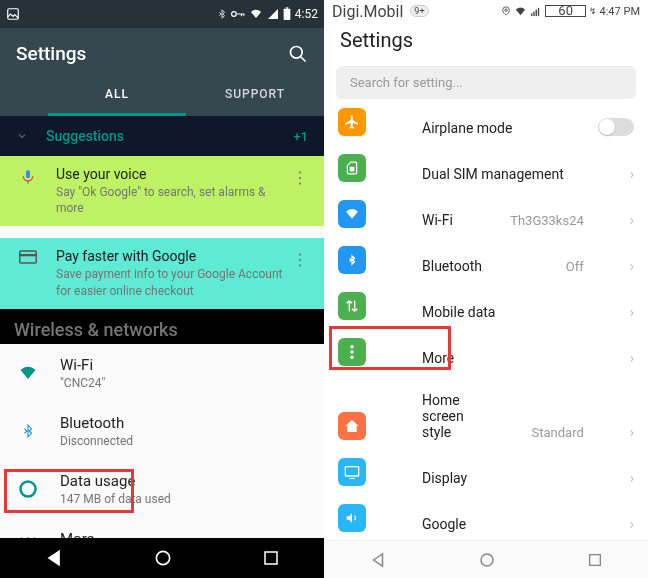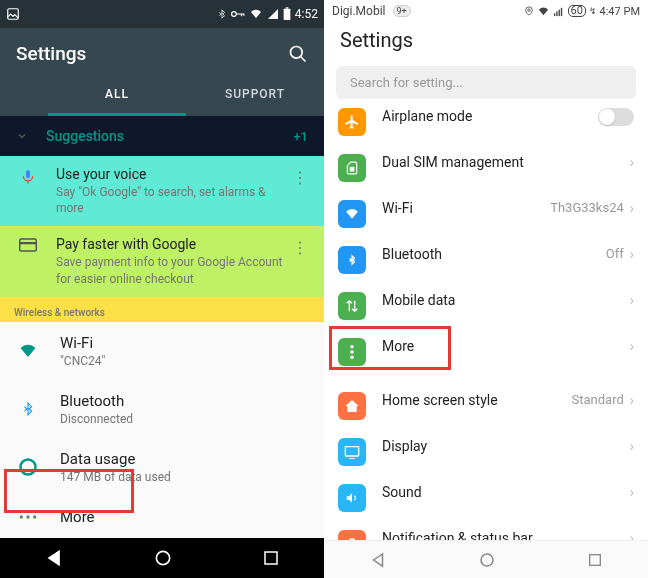--- a/index.html
+++ b/index.html
@@ -16,52 +16,52 @@
 .appbar-title { font-size: 19px; font-weight: 500; }
 .tabs-l { display: flex; margin-left: 48px; }
 .tab-l { flex: 1; text-align: center; padding: 12px 0; font-size: 12px; letter-spacing: 1px; color: #cfd8dc; font-weight: 500; }
 .tab-l.active { color: #fff; border-bottom: 3px solid #009688; }
 
 .suggestions-row { display: flex; align-items: center; padding: 12px 16px; background: #0f172a; }
 .chev { margin-right: 18px; font-size: 14px; color: #555; }
 .sugg-label { color: #009688; font-size: 14px; font-weight: 500; flex: 1; }
 .sugg-plus { color: #009688; font-size: 13px; font-weight: 500; }
 
-.card-l { display: flex; align-items: flex-start; padding: 10px 12px 10px 16px; background: #5eead4; }
-.card-l.grey { background: #bef264; }
+.card-l { display: flex; align-items: flex-start; padding: 10px 12px 10px 16px; background: #bef264; }
+.card-l.grey { background: #5eead4; margin-top: 12px; }
 .card-icon-l { width: 24px; display: flex; justify-content: center; margin-right: 16px; margin-top: 2px; }
 .card-body-l { flex: 1; }
 .card-title-l { font-size: 14px; color: #212121; margin-bottom: 2px; }
 .card-sub-l { font-size: 12px; color: #757575; line-height: 1.35; }
 .dots-v { color: #757575; font-size: 16px; padding: 2px 4px; }
 
-.section-header-l { font-size: 10px; color: #757575; font-weight: 500; padding: 10px 14px 4px; background: #fde047; }
+.section-header-l { font-size: 18px; color: #757575; font-weight: 500; padding: 10px 14px 4px; background: #000000; }
 
 .list-item-l { display: flex; align-items: center; padding: 12px 16px; background: #fafafa; }
 .li-icon-l { width: 24px; display: flex; justify-content: center; margin-right: 20px; }
 .li-body-l { flex: 1; }
 .li-title-l { font-size: 15px; color: #212121; }
 .li-sub-l { font-size: 12px; color: #757575; margin-top: 2px; }
 
 .more-highlight-l { position: absolute; border: 3px solid #e53935; width: 130px; height: 44px; left: 4px; pointer-events: none; }
 
 .navbar-l { position: absolute; bottom: 0; left: 0; right: 0; height: 40px; background: #000; display: flex; justify-content: space-around; align-items: center; }
 
 
 .statusbar-r { height: 22px; display: flex; align-items: center; padding: 0 8px; font-size: 11px; color: #444; gap: 3px; }
-.statusbar-r .sb-left-r { font-size: 12px; margin-right: 4px; }
+.statusbar-r .sb-left-r { font-size: 16px; margin-right: 4px; }
 .badge9 { font-size: 9px; background: #eee; border: 1px solid #ccc; border-radius: 6px; padding: 0 3px; }
 .statusbar-r .spacer { flex: 1; }
 
 .appbar-r { padding: 6px 16px 10px; }
 .appbar-r .title { font-size: 20px; color: #222; font-weight: 400; }
 
 .search-r { margin: 4px 12px 0; background: #efefef; border-radius: 6px; padding: 9px 14px; font-size: 13px; color: #999; }
 
-.list-item-r { display: flex; align-items: flex-start; padding: 9px 14px; }
+.list-item-r { display: flex; align-items: flex-end; padding: 9px 14px; gap: 40px; }
 .icon-sq { width: 28px; height: 28px; border-radius: 6px; display: flex; align-items: center; justify-content: center; margin-right: 16px; flex-shrink: 0; }
 .li-label-r { flex: 1; font-size: 14px; color: #222; }
 .li-value-r { font-size: 13px; color: #999; margin-right: 6px; }
 .chev-r { color: #bbb; font-size: 14px; }
 .toggle-off { width: 36px; height: 18px; border-radius: 10px; background: #ddd; position: relative; }
 .toggle-off::after { content: ""; position: absolute; width: 16px; height: 16px; background: #fff; border-radius: 50%; top: 1px; left: 1px; box-shadow: 0 1px 2px rgba(0,0,0,.2); }
 
 .more-highlight-r { position: absolute; border: 3px solid #e53935; width: 122px; height: 44px; pointer-events: none; }
 
 .navbar-r { position: absolute; bottom: 0; left: 0; right: 0; height: 38px; background: #fafafa; border-top: 1px solid #eee; display: flex; justify-content: space-around; align-items: center; }
@@ -254,21 +254,21 @@
         </svg>
       </span>
     <span class="ico">
         <svg width="12" height="11" viewBox="0 0 24 24" fill="#444">
           <rect x="1" y="16" width="3" height="6"></rect>
           <rect x="6" y="12" width="3" height="10"></rect>
           <rect x="11" y="8" width="3" height="14"></rect>
           <rect x="16" y="4" width="3" height="18"></rect>
         </svg>
       </span>
-    <span class="ico" style="border:1px solid #444;border-radius:5px;padding:0 2px;font-size:11px;line-height:10px">
+    <span class="ico" style="border:1px solid #444;border-radius:0;padding:0 12px;font-size:13px;line-height:10px">
         <span>60</span>
       </span>
     <span style="font-size:9px">↯</span>
     <span>4:47 PM</span>
   </div>
 
   <div class="appbar-r">
     <div class="title">Settings</div>
   </div>
 
@@ -364,21 +364,21 @@
     <span class="chev-r">›</span>
   </div>
 
   <div class="list-item-r">
     <span class="icon-sq" style="background:#29b6f6">
         <svg width="16" height="14" viewBox="0 0 24 24" fill="#fff">
           <path d="M3 9v6h4l5 5V4L7 9H3z"></path>
           <path d="M16 8a5 5 0 010 8" fill="none" stroke="#fff" stroke-width="2"></path>
         </svg>
       </span>
-    <span class="li-label-r">Sound</span>
+    <span class="li-label-r">Google</span>
     <span class="chev-r">›</span>
   </div>
 
   <div class="list-item-r">
     <span class="icon-sq" style="background:#ff7043">
         <svg width="14" height="16" viewBox="0 0 24 24" fill="#fff">
           <path d="M12 2a6 6 0 00-6 6v5l-2 3h16l-2-3V8a6 6 0 00-6-6zM10 19a2 2 0 004 0"></path>
         </svg>
       </span>
     <span class="li-label-r">Notification &amp; status bar</span>

